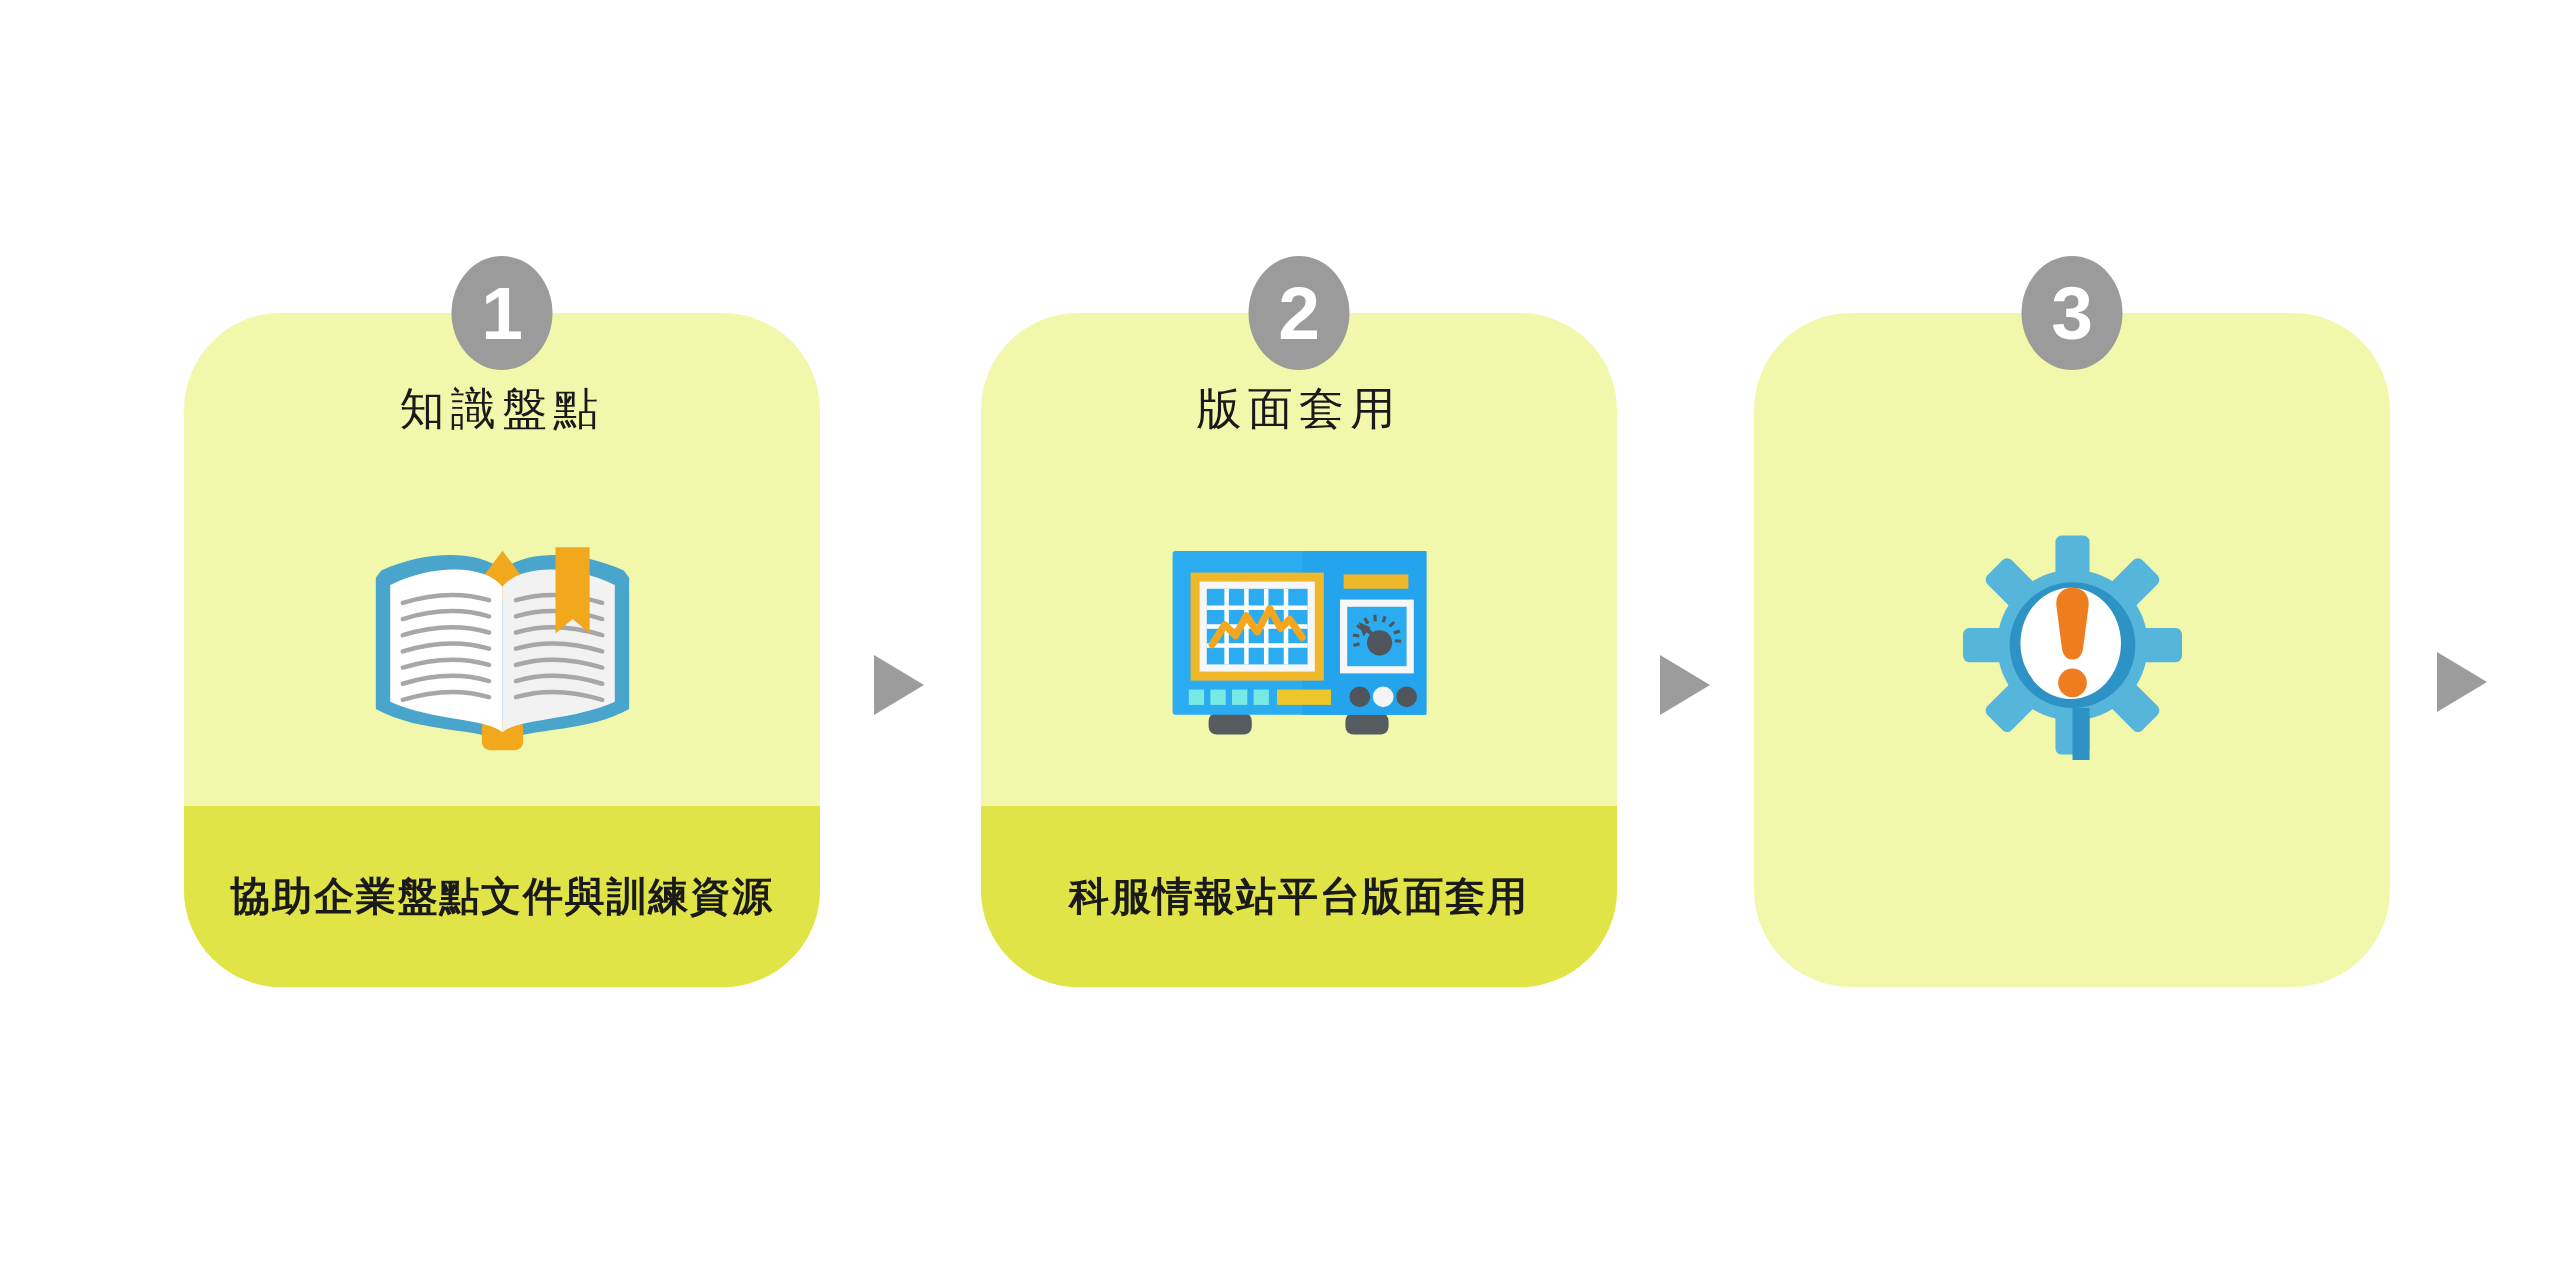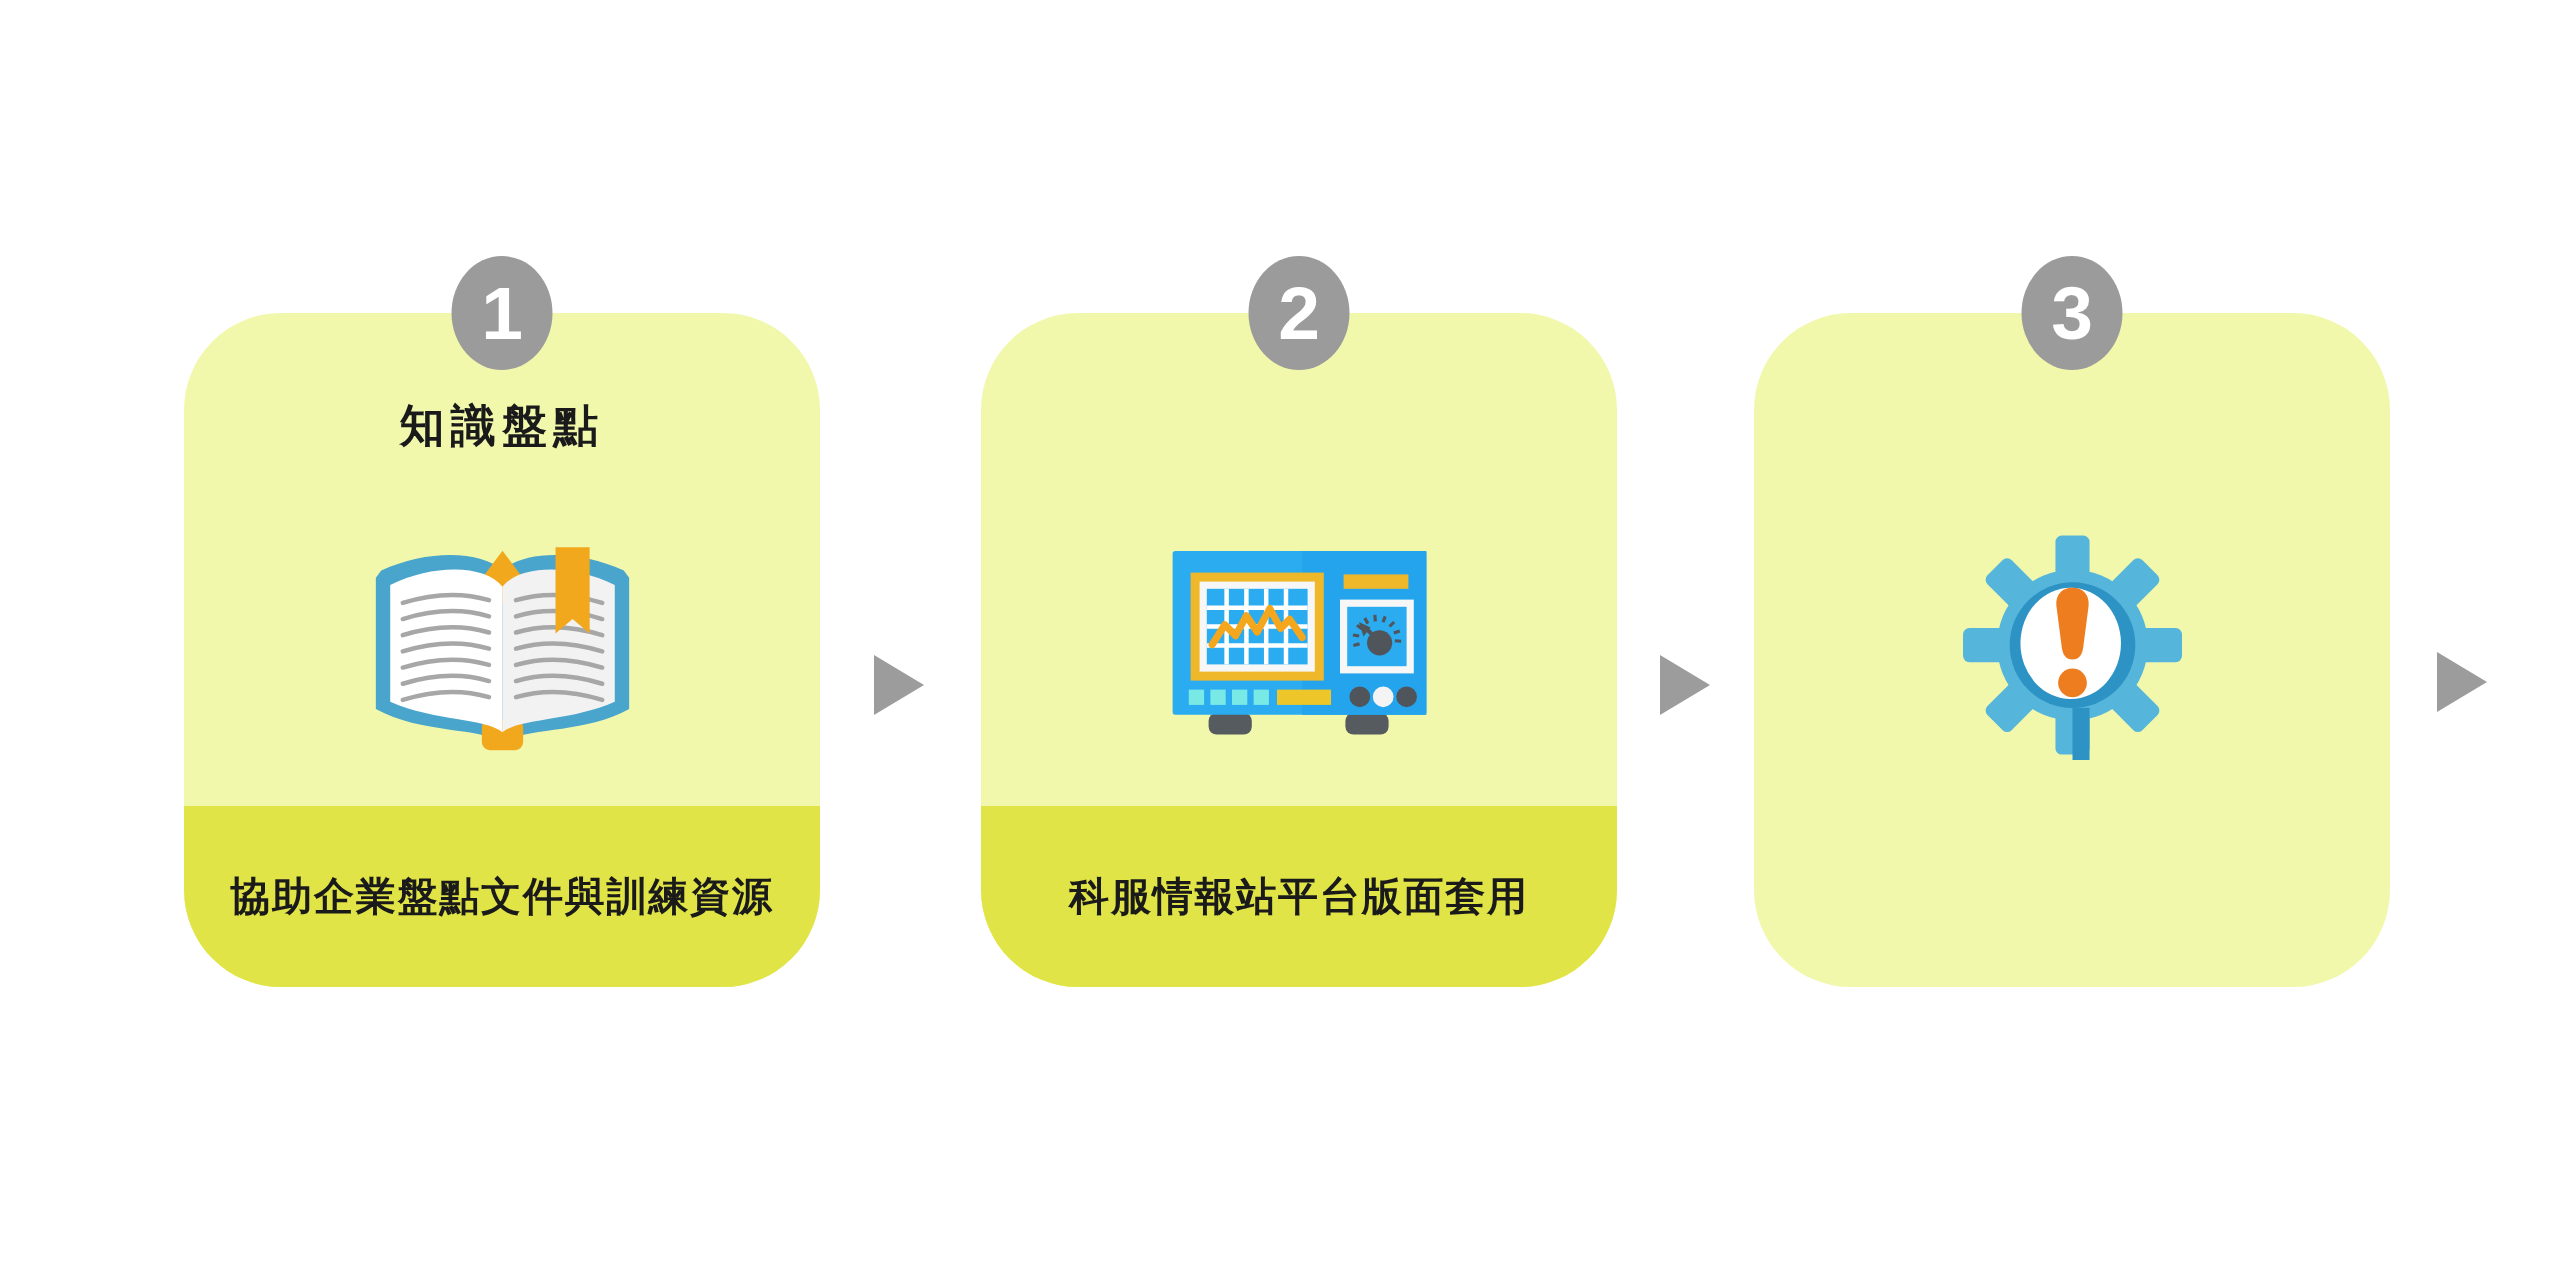--- a/index.html
+++ b/index.html
@@ -20,23 +20,23 @@
   .step-card.c3 { left:1754px; }
   .badge {
     position:absolute; left:50%; top:-57px; transform:translateX(-50%);
     width:101px; height:114px; border-radius:50%;
     background:var(--badge-bg,#9b9b9b);
     display:flex; align-items:center; justify-content:center;
     color:var(--badge-text,#ffffff);
     font-size:75px; font-weight:bold; line-height:1;
   }
   .title {
-    position:absolute; top:80px; left:0; width:100%;
+    position:absolute; top:63px; left:0; width:100%;
     text-align:center; font-size:45px; line-height:65px;
-    font-weight:bold; letter-spacing:6.3px;
+    font-weight:normal; letter-spacing:6.3px;
     color:var(--text,#1a1a1a);
   }
   .icon-wrap {
     position:absolute; top:214px; left:0; width:100%; height:237px;
     display:flex; align-items:center; justify-content:center;
   }
   .banner {
     position:absolute; left:0; bottom:0; width:100%; height:181px;
     background:var(--banner-bg,#e0e446);
     border-radius:0 0 97px 97px;
@@ -101,20 +101,21 @@
       <span class="banner-text">協助企業盤點文件與訓練資源</span>
     </div>
   </div>
 
   <div class="arrow a1"></div>
 
   <div class="step-card c2">
     <div class="badge">
       <span>2</span>
     </div>
+    <div class="title">版面套用</div>
     <div class="icon-wrap">
       <svg width="261" height="189" viewBox="0 0 290 210">
 
         <rect x="44" y="180" width="48" height="24" rx="9" fill="#565b5f"></rect>
         <rect x="196" y="180" width="48" height="24" rx="9" fill="#565b5f"></rect>
 
         <rect x="4" y="0" width="282" height="182" rx="3" fill="#2babf0"></rect>
         <rect x="148" y="0" width="138" height="182" fill="#23a4ec"></rect>
 
         <rect x="24" y="24" width="148" height="120" fill="#efb82b"></rect>

